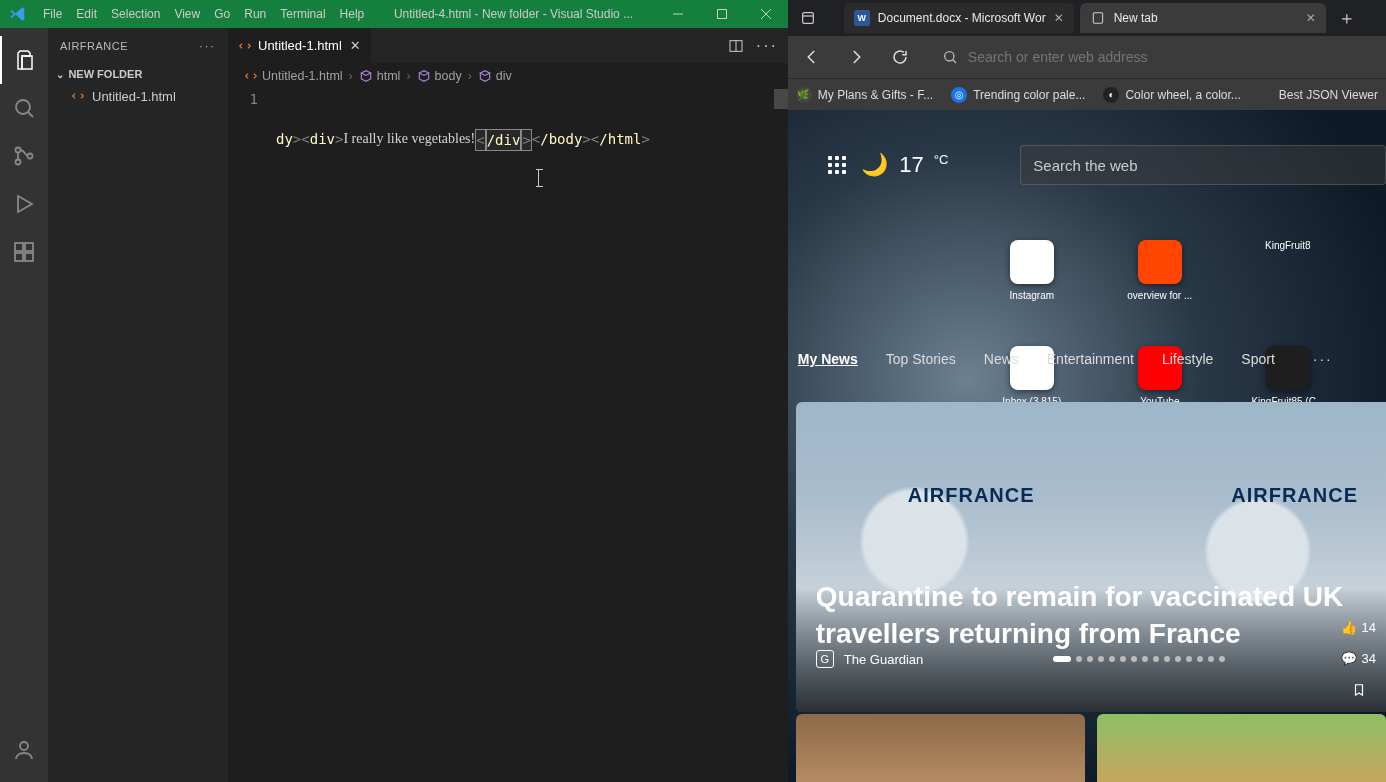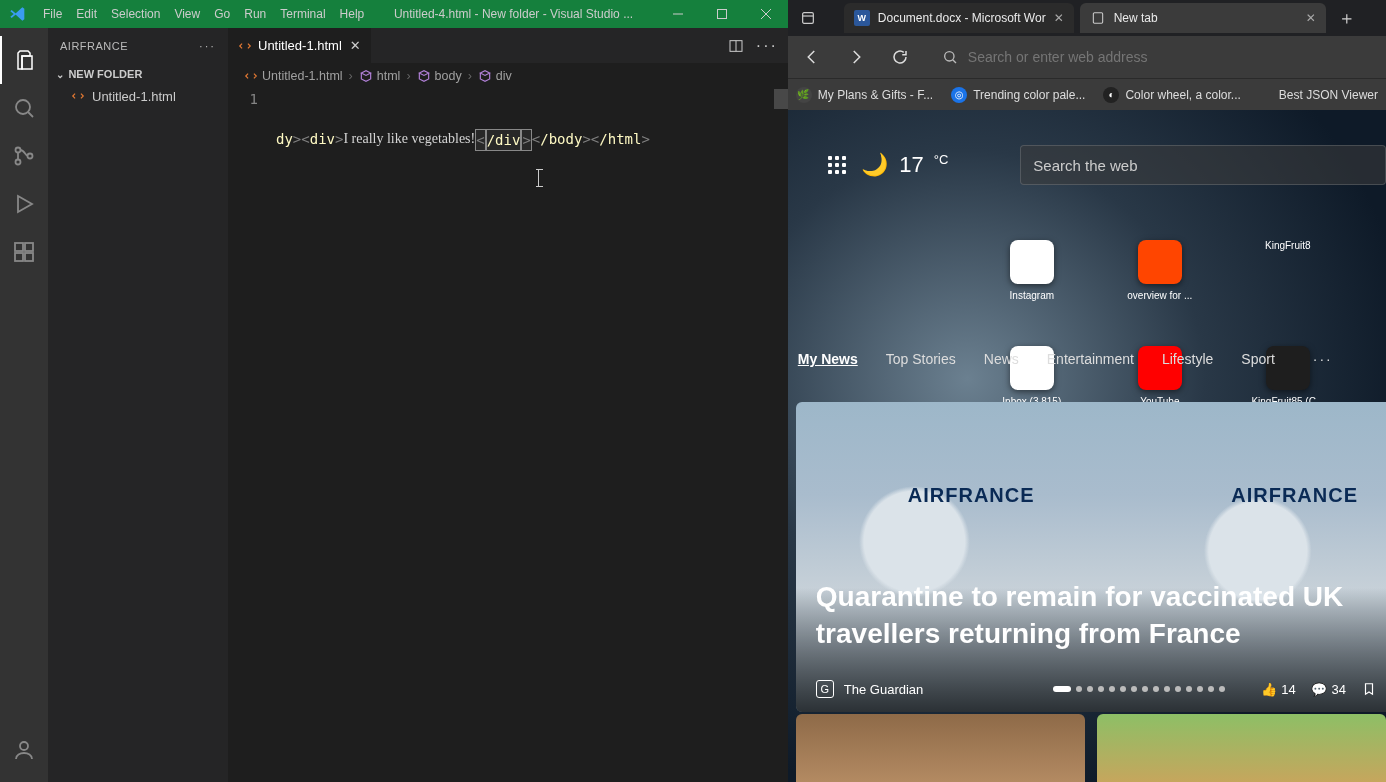--- a/index.html
+++ b/index.html
@@ -94,21 +94,21 @@
   .feed-tabs .more { margin-left: 10px; letter-spacing: 2px; }
 
   .card { position: absolute; left: 8px; bottom: 70px; right: -2px; height: 310px; border-radius: 6px 0 0 6px; overflow: hidden; z-index: 3; background: linear-gradient(#9db7c9 0%, #a9bccd 30%, #c6d0d8 60%, #7c8c99 100%);}
   .card::before{content:"";position:absolute;inset:0;background: radial-gradient(circle at 20% 45%, #dbe3e9 0 10%, transparent 11%), radial-gradient(circle at 78% 48%, #dbe3e9 0 10%, transparent 11%), linear-gradient(transparent 60%, rgba(0,0,0,.65) 100%);}
   .airfrance { position: absolute; color: #0a2a55; font-weight: 800; letter-spacing: 1px;}
   .af1{top:82px;left:112px;font-size:20px;}
   .af2{top:82px;right:30px;font-size:20px;}
   .card .headline { position: absolute; left: 20px; right: 12px; bottom: 60px; color: #fff; font-size: 28px; font-weight: 600; line-height: 1.3; }
   .card .metarow { position: absolute; left: 20px; right: 12px; bottom: 14px; display: flex; align-items: center; color: #fff; font-size: 13px; gap: 10px; }
   .card .metarow .src-ico{width:18px;height:18px;border:1px solid #fff;border-radius:3px;display:flex;align-items:center;justify-content:center;font-size:11px;}
-  .card .metarow .right { margin-left: auto; display: flex; align-items: center; gap: 16px; }
+  .card .metarow .right { margin-left: auto; display: flex; align-items: center; gap: 16px; flex-direction: column; }
   .dots { display:flex; gap:5px; margin-left: 120px;}
   .dots span{width:6px;height:6px;border-radius:50%;background:#bbb;}
   .dots span.big{width:18px;height:6px;border-radius:3px;background:#fff;}
 
   .mini-cards { position: absolute; left: 8px; bottom: 0; right: 0; height: 68px; display: flex; gap: 12px; z-index: 3;}
   .mini-card { flex: 1; border-radius: 6px 6px 0 0; background: linear-gradient(#8e6a48,#b38a62);}
   .mini-card:last-child{background: linear-gradient(#8dbf66,#c6a65d);}  
 
   svg { display: block; }
 </style>

